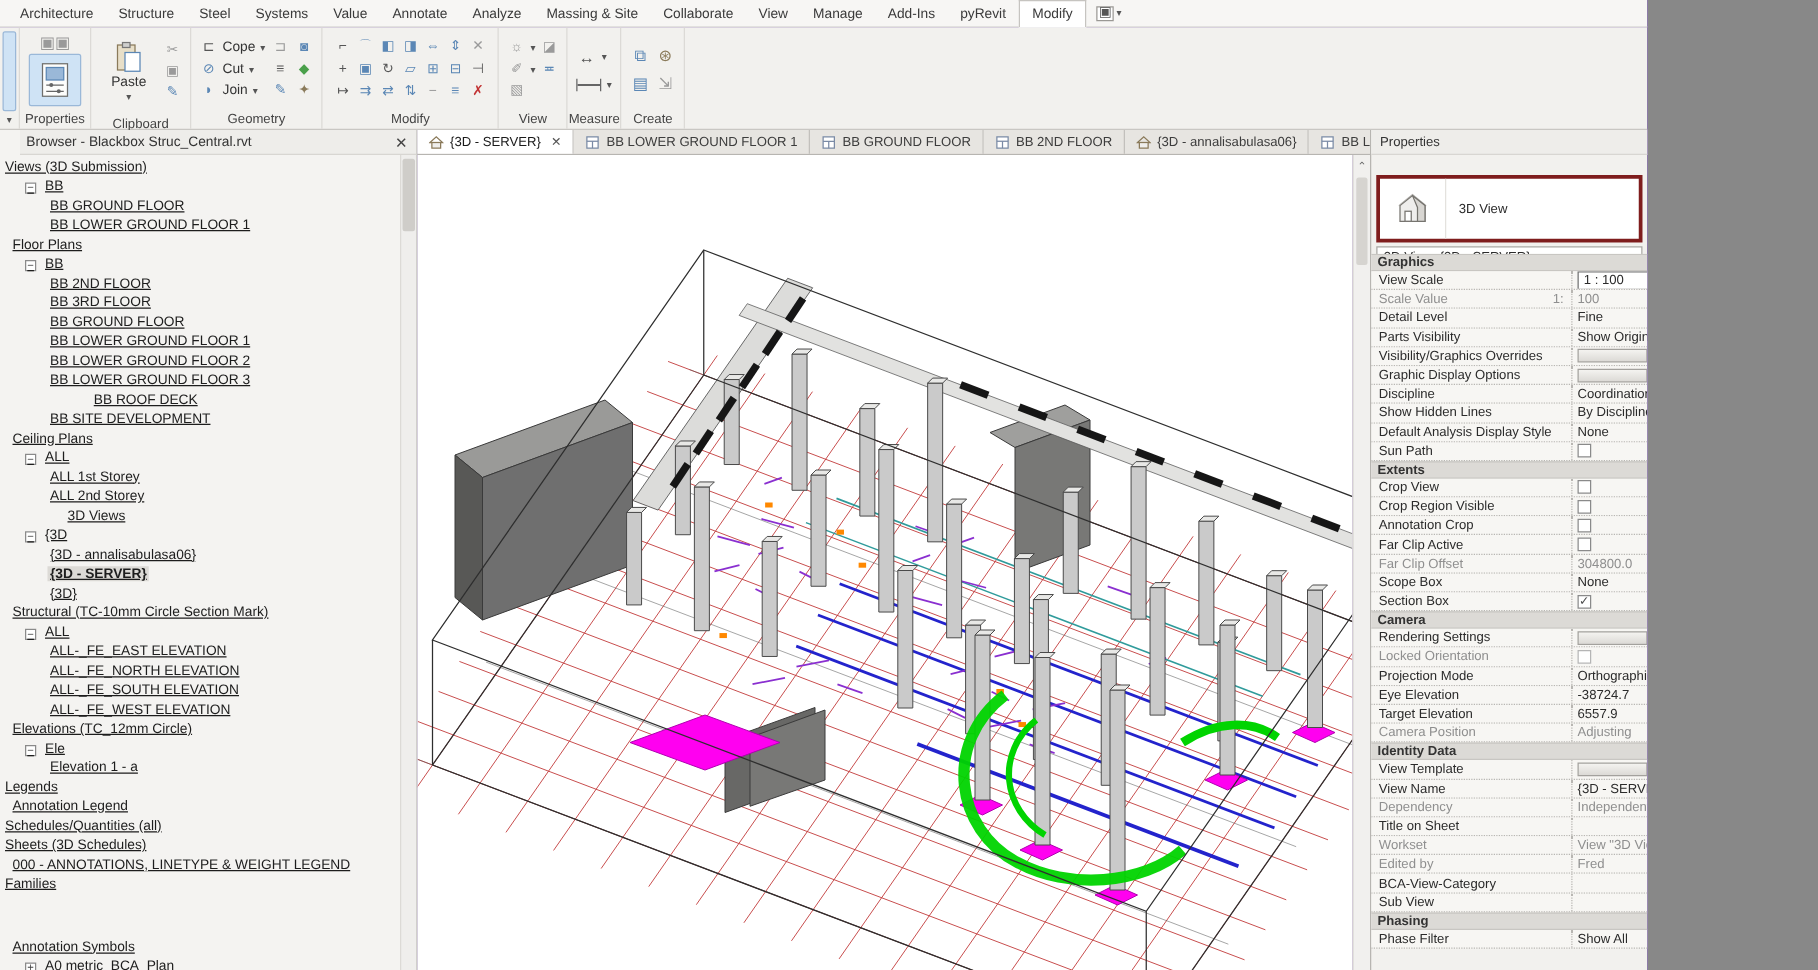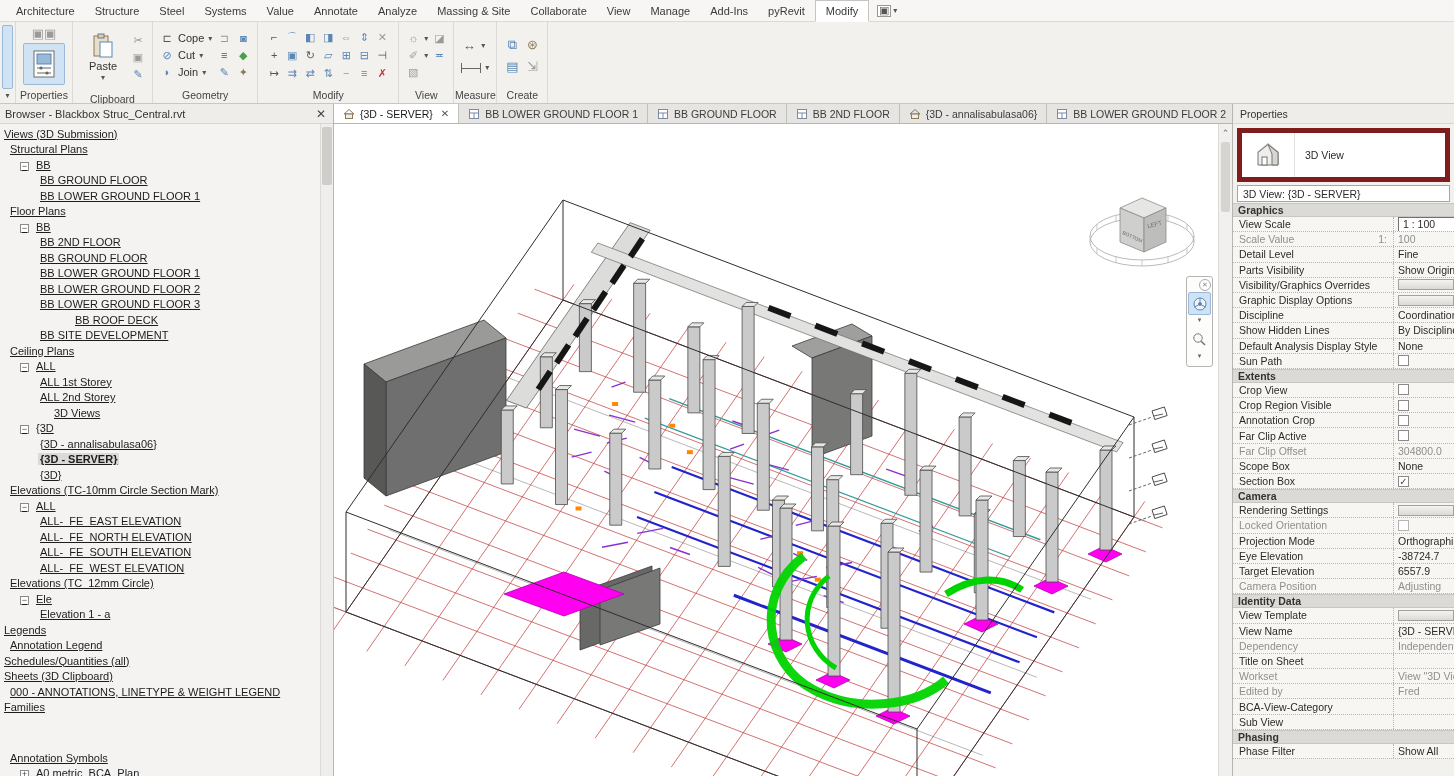--- a/index.html
+++ b/index.html
@@ -1,16 +1,16 @@
 <!DOCTYPE html>
 <html><head>
 <meta charset="utf-8">
 <style>
   html,body{margin:0;padding:0;background:#888;}
-  #root{position:relative;width:1454px;height:776px;background:#4c1d95;overflow:hidden;
+  #root{position:relative;width:1318px;height:776px;background:#4c1d95;overflow:hidden;
         font-family:"Liberation Sans",sans-serif;font-size:11px;color:#2b2b2b;-webkit-font-smoothing:antialiased;}
   
   .rtabs{position:absolute;top:0;left:0;right:0;height:22px;background:#f7f6f4;display:flex;align-items:stretch;padding-left:6px;border-bottom:1px solid #dcdad6;box-sizing:border-box;}
   .rtab{padding:0 10px;display:flex;align-items:center;color:#3a3a3a;cursor:default;white-space:nowrap;}
   .rtab.active{background:#ffffff;border:1px solid #c6c4c0;border-bottom:1px solid #fff;margin-bottom:-1px;}
   .panel-toggle{display:flex;align-items:center;gap:2px;padding:0 8px;color:#555;}
   .panel-toggle .boxg{font-size:11px;border:1px solid #9a9894;width:12px;height:10px;line-height:9px;text-align:center;background:#fff;}
   .caret{font-size:8px;color:#555;}
   
   .ribbon{position:absolute;top:22px;left:0;right:0;height:82px;background:#f2f1ee;display:flex;align-items:stretch;box-sizing:border-box;border-bottom:1px solid #c9c7c3;}
@@ -26,21 +26,21 @@
   .mrow{display:flex;align-items:center;gap:4px;}
   .ic{display:inline-flex;align-items:center;justify-content:center;line-height:1;}
   .i16{width:16px;height:16px;font-size:13px;}
   .i14{width:14px;height:14px;font-size:11px;}
   .blue{color:#5b87b5}.gray{color:#9a9a9a}.green{color:#4aa04a}.red{color:#c23333}.dark{color:#555}.gold{color:#8a7a5a}
   .modgrid{display:grid;grid-template-columns:repeat(7,18px);grid-auto-rows:18px;align-items:center;justify-items:center;}
   .btn-lbl{font-size:11px;color:#333;}
   .dimicon{width:18px;height:10px;border-left:1px solid #666;border-right:1px solid #666;background:linear-gradient(#0000 45%,#666 45%,#666 55%,#0000 55%);}
   
   .browser{position:absolute;left:0;top:104px;width:334px;bottom:0;background:#f4f3f1;border-right:1px solid #b7b5b1;box-sizing:border-box;}
-  .bheader{height:20px;display:flex;align-items:center;padding:0 5px;background:#eeedea;border-bottom:1px solid #d8d6d2;box-sizing:border-box;color:#333;}
+  .bheader{height:20px;display:flex;align-items:center;padding:0 5px;background:#eeedea;border-bottom:1px solid #d8d6d2;box-sizing:border-box;color:#333;margin-left:16px;}
   .bheader .x{margin-left:auto;color:#444;font-size:12px;width:14px;text-align:center;}
   .btree{position:absolute;top:20px;left:0;right:13px;bottom:0;overflow:hidden;}
   .trow{height:15.5px;display:flex;align-items:flex-end;white-space:nowrap;color:#1d1d1d;text-decoration:underline;}
   .tg{flex:none;width:9px;height:9px;border:1px solid #8a8a8a;background:#fff;font-size:9px;line-height:7px;text-align:center;color:#444;margin-right:5px;box-sizing:border-box;}
   .tlabel{padding:0 2px;}
   .trow.sel .tlabel{background:#dcdad6;font-weight:bold;}
   .bscroll{position:absolute;top:20px;right:0;width:13px;bottom:0;background:#efeeec;border-left:1px solid #dcdad6;box-sizing:border-box;}
   .bthumb{position:absolute;top:3px;left:1px;right:1px;height:58px;background:#cfcdc9;border-radius:2px;}
   
   .center{position:absolute;left:334px;top:104px;right:222px;bottom:0;}
@@ -57,21 +57,21 @@
   .cthumb{position:absolute;top:18px;left:2px;right:2px;height:70px;background:#d6d4d0;border-radius:2px;}
   
   .navbar{position:absolute;left:852px;top:152px;width:27px;background:#fdfdfc;border:1px solid #b7b5b1;border-radius:3px;display:flex;flex-direction:column;align-items:center;padding:3px 0 2px;box-sizing:border-box;}
   .nav-close{align-self:flex-end;margin:-1px 1px 1px 0;width:10px;height:10px;border:1px solid #aaa;border-radius:50%;font-size:7px;line-height:9px;text-align:center;color:#888;background:#fff;}
   .nav-btn{width:21px;height:21px;border:1px solid transparent;border-radius:2px;display:flex;align-items:center;justify-content:center;}
   .nav-btn.hl{background:#cfe3f5;border-color:#9ab8d8;}
   .nav-caret{font-size:7px;color:#666;margin:1px 0 4px;}
   
   .props{position:absolute;right:0;top:104px;width:222px;bottom:0;background:#f2f1ee;border-left:1px solid #b7b5b1;box-sizing:border-box;font-size:10.5px;}
   .pheader{height:20px;display:flex;align-items:center;padding:0 7px;background:#eeedea;border-bottom:1px solid #d8d6d2;box-sizing:border-box;color:#333;}
-  .ptype{margin:4px 4px 3px;height:54px;background:#fff;border:5px solid #7f1d1d;display:flex;align-items:center;box-sizing:border-box;}
+  .ptype{margin:16px 4px 3px;height:54px;background:#fff;border:3px solid #7f1d1d;display:flex;align-items:center;box-sizing:border-box;}
   .ticon{width:52px;height:100%;border-right:1px solid #e4e2de;display:flex;align-items:center;justify-content:center;}
   .tname{padding-left:10px;color:#2b2b2b;}
   .pcombo{margin:0 4px;height:17px;background:#fff;border:1px solid #a8a6a2;display:flex;align-items:center;padding:0 5px;box-sizing:border-box;color:#2b2b2b;}
   .pgrid{position:absolute;top:99px;left:0;right:0;bottom:0;overflow:hidden;}
   .psec{height:14px;background:#dcdad6;border-top:1px solid #c8c6c2;border-bottom:1px solid #c8c6c2;display:flex;align-items:center;padding-left:5px;font-weight:bold;color:#333;box-sizing:border-box;}
   .prow{height:15.2px;display:flex;align-items:center;border-bottom:1px dotted #b8b6b2;background:#f7f6f3;box-sizing:border-box;}
   .plabel{width:161px;flex:none;padding-left:6px;white-space:nowrap;overflow:hidden;border-right:1px dotted #b8b6b2;box-sizing:border-box;display:flex;align-items:center;height:100%;}
   .plabel .suffix{margin-left:auto;padding-right:6px;}
   .pval{flex:1;padding-left:4px;white-space:nowrap;overflow:hidden;display:flex;align-items:center;height:100%;}
   .prow.grayed{color:#8f8f8f;}
@@ -269,23 +269,20 @@
 
   <div class="browser">
     <div class="bheader">
       <span>Browser - Blackbox Struc_Central.rvt</span>
       <span class="x">✕</span>
     </div>
     <div class="btree" id="browser-tree">
         <div class="trow" style="padding-left: 2px;">
           <span class="tlabel">Views (3D Submission)</span>
         </div>
-        <div class="trow" style="padding-left: 8px;">
-          <span class="tlabel">Structural Plans</span>
-        </div>
         <div class="trow" style="padding-left: 20px;">
           <span class="tg">−</span>
           <span class="tlabel">BB</span>
         </div>
         <div class="trow" style="padding-left: 38px;">
           <span class="tlabel">BB GROUND FLOOR</span>
         </div>
         <div class="trow" style="padding-left: 38px;">
           <span class="tlabel">BB LOWER GROUND FLOOR 1</span>
         </div>
@@ -293,20 +290,23 @@
           <span class="tlabel">Floor Plans</span>
         </div>
         <div class="trow" style="padding-left: 20px;">
           <span class="tg">−</span>
           <span class="tlabel">BB</span>
         </div>
         <div class="trow" style="padding-left: 38px;">
           <span class="tlabel">BB 2ND FLOOR</span>
         </div>
         <div class="trow" style="padding-left: 38px;">
+          <span class="tlabel">BB 3RD FLOOR</span>
+        </div>
+        <div class="trow" style="padding-left: 38px;">
           <span class="tlabel">BB GROUND FLOOR</span>
         </div>
         <div class="trow" style="padding-left: 38px;">
           <span class="tlabel">BB LOWER GROUND FLOOR 1</span>
         </div>
         <div class="trow" style="padding-left: 38px;">
           <span class="tlabel">BB LOWER GROUND FLOOR 2</span>
         </div>
         <div class="trow" style="padding-left: 38px;">
           <span class="tlabel">BB LOWER GROUND FLOOR 3</span>
@@ -340,21 +340,21 @@
         <div class="trow" style="padding-left: 38px;">
           <span class="tlabel">{3D - annalisabulasa06}</span>
         </div>
         <div class="trow sel" style="padding-left: 38px;">
           <span class="tlabel">{3D - SERVER}</span>
         </div>
         <div class="trow" style="padding-left: 38px;">
           <span class="tlabel">{3D}</span>
         </div>
         <div class="trow" style="padding-left: 8px;">
-          <span class="tlabel">Elevations (TC-10mm Circle Section Mark)</span>
+          <span class="tlabel">Structural (TC-10mm Circle Section Mark)</span>
         </div>
         <div class="trow" style="padding-left: 20px;">
           <span class="tg">−</span>
           <span class="tlabel">ALL</span>
         </div>
         <div class="trow" style="padding-left: 38px;">
           <span class="tlabel">ALL-_FE_EAST ELEVATION</span>
         </div>
         <div class="trow" style="padding-left: 38px;">
           <span class="tlabel">ALL-_FE_NORTH ELEVATION</span>
@@ -378,21 +378,21 @@
         <div class="trow" style="padding-left: 2px;">
           <span class="tlabel">Legends</span>
         </div>
         <div class="trow" style="padding-left: 8px;">
           <span class="tlabel">Annotation Legend</span>
         </div>
         <div class="trow" style="padding-left: 2px;">
           <span class="tlabel">Schedules/Quantities (all)</span>
         </div>
         <div class="trow" style="padding-left: 2px;">
-          <span class="tlabel">Sheets (3D Clipboard)</span>
+          <span class="tlabel">Sheets (3D Schedules)</span>
         </div>
         <div class="trow" style="padding-left: 8px;">
           <span class="tlabel">000 - ANNOTATIONS, LINETYPE &amp; WEIGHT LEGEND</span>
         </div>
         <div class="trow" style="padding-left: 2px;">
           <span class="tlabel">Families</span>
         </div>
         <div class="trow" style="padding-left: 8px; margin-top: 35px;">
           <span class="tlabel">Annotation Symbols</span>
         </div>

